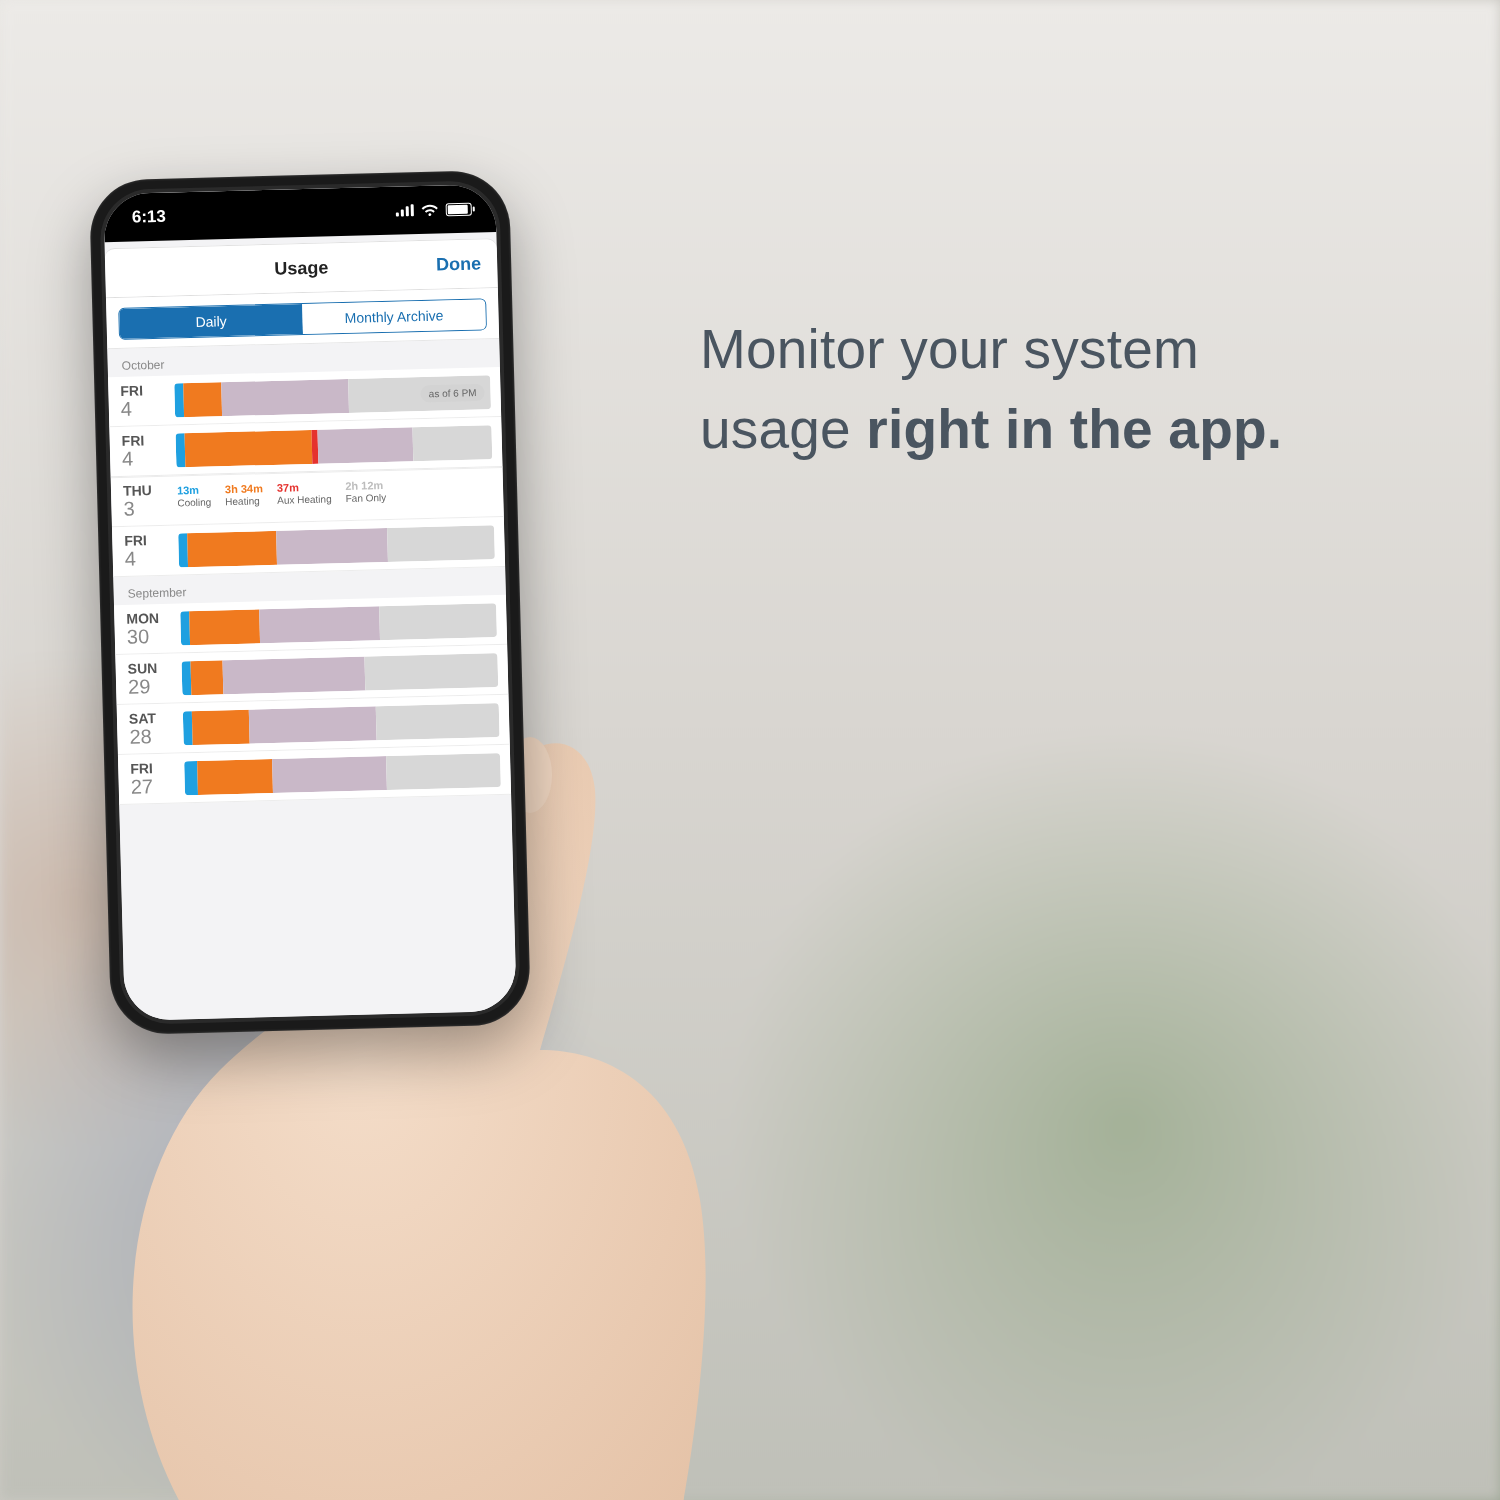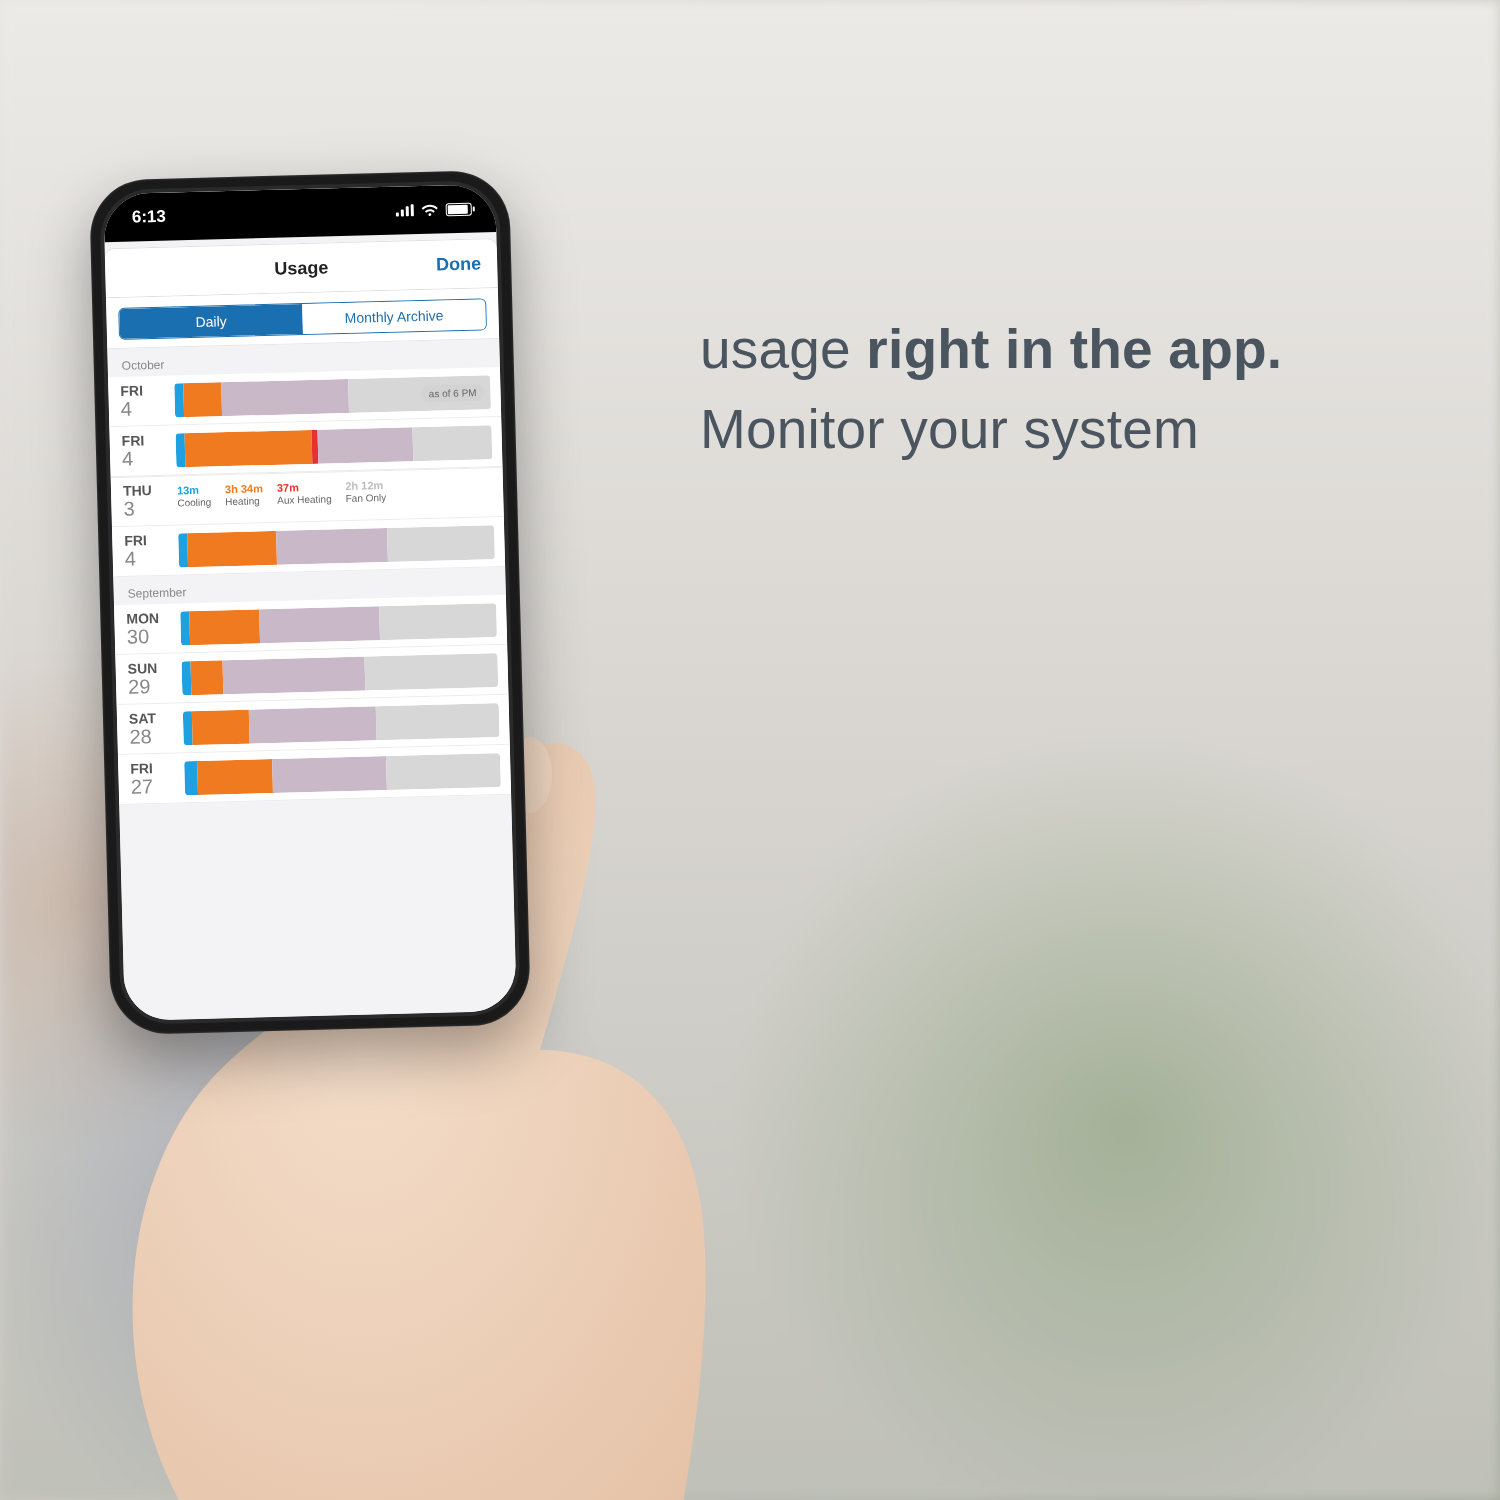--- a/index.html
+++ b/index.html
@@ -138,24 +138,24 @@
   .legend-items { flex:1; display:flex; gap:14px; padding-top:2px; }
   .li-top { font-size:11px; font-weight:600; line-height:1.2; }
   .li-bot { font-size:10px; color:#666; line-height:1.2; }
 </style>
 </head>
 <body>
 
 <div class="bg-blur"></div>
 
 <div class="marketing">
+  <div>Monitor your system</div>
   <div>
     <span>usage </span><span class="bold">right in the app.</span>
   </div>
-  <div>Monitor your system</div>
 </div>
 
 <svg class="hand" viewBox="0 0 700 800">
   <defs>
     <radialGradient id="skin" cx="40%" cy="40%" r="80%">
       <stop offset="0%" stop-color="#f4ddc9"></stop>
         <stop offset="100%" stop-color="#e5c3a8"></stop>
     </radialGradient>
   </defs>
   <path d="M150,800 C60,650 80,450 180,350 C230,300 300,260 360,210 C420,160 460,60 480,40 C510,10 550,20 555,70 C560,130 520,260 500,330 C560,330 640,360 660,480 C680,600 640,800 640,800 Z" fill="url(#skin)"></path>

